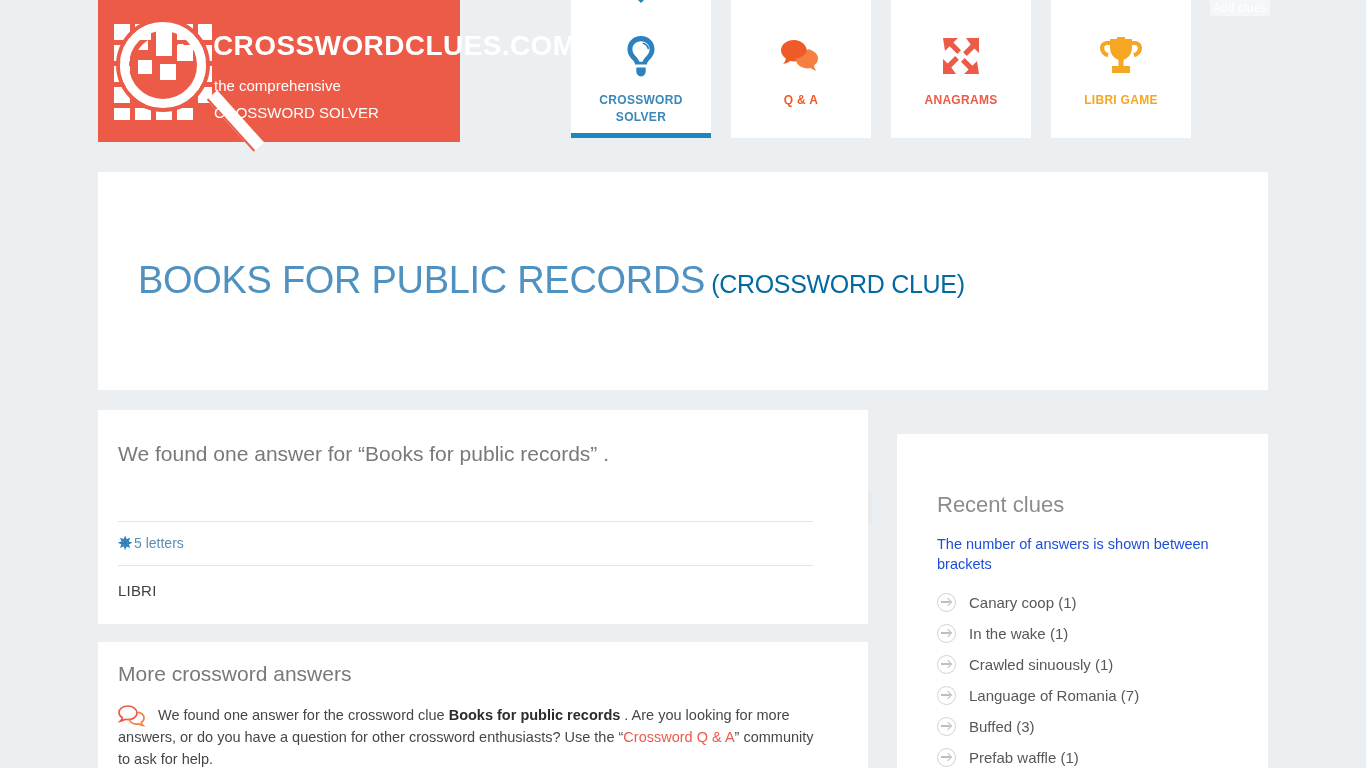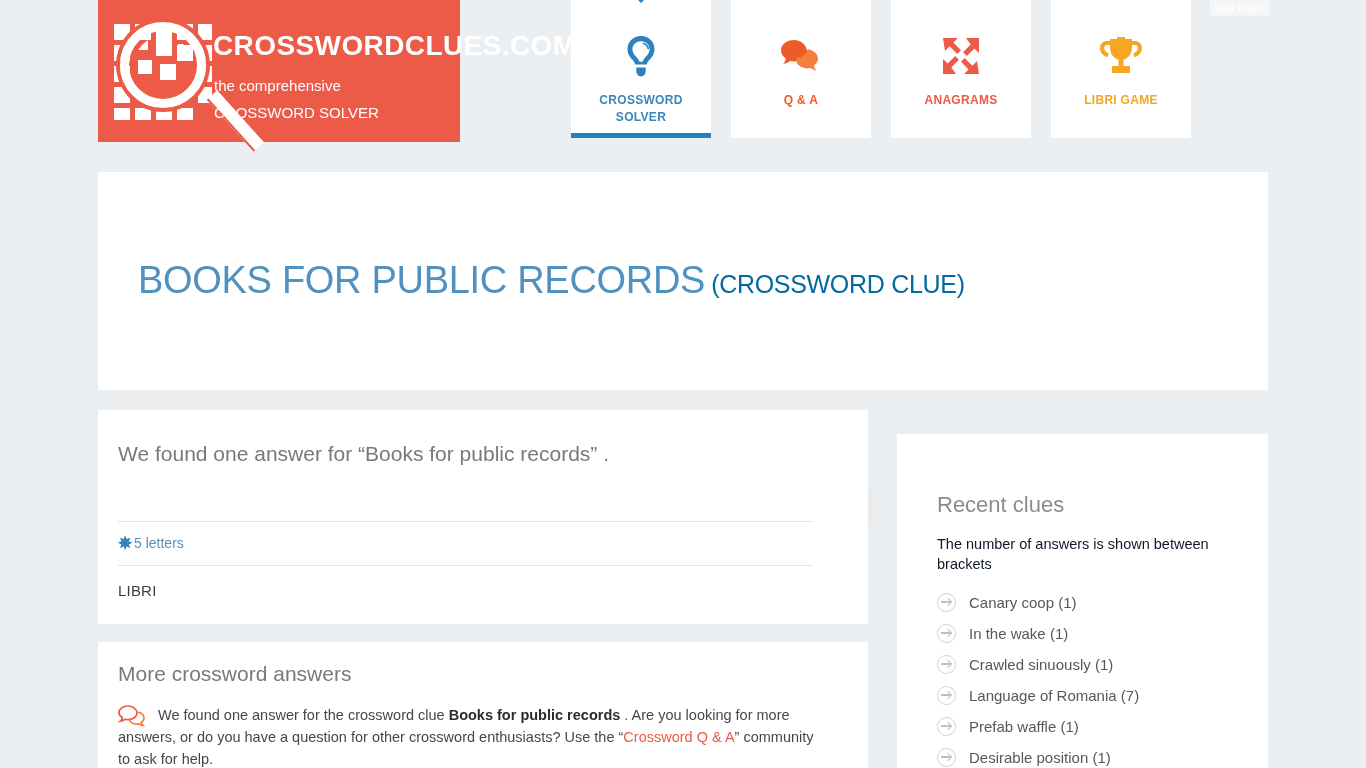--- a/index.html
+++ b/index.html
@@ -211,21 +211,21 @@
     background: #ffffff;
     overflow: hidden;
   }
   .side-title {
     position: absolute; left: 40px; top: 58px;
     font-size: 22px; color: #8a8d8f; font-weight: normal;
   }
   .side-sub {
     position: absolute; left: 40px; top: 100px;
     width: 300px;
-    font-size: 14.5px; color: #0f172a; line-height: 20px;
+    font-size: 14.5px; color: #1d4ed8; line-height: 20px;
   }
   .clue-list { position: absolute; left: 40px; top: 158px; width: 320px; }
   .clue-item {
     position: relative; height: 31px;
     font-size: 15px; color: #55585a;
     padding-left: 32px; line-height: 22px;
     cursor: pointer;
   }
   .arrow-ic {
     position: absolute; left: 0; top: 1px;
@@ -404,20 +404,24 @@
       </div>
       <div class="clue-item">
         <span class="arrow-ic"></span><span>Crawled sinuously</span>
         <span class="cnt">(1)</span>
       </div>
       <div class="clue-item">
         <span class="arrow-ic"></span><span>Language of Romania</span>
         <span class="cnt">(7)</span>
       </div>
       <div class="clue-item">
+        <span class="arrow-ic"></span><span>Buffed</span>
+        <span class="cnt">(3)</span>
+      </div>
+      <div class="clue-item">
         <span class="arrow-ic"></span><span>Prefab waffle</span>
         <span class="cnt">(1)</span>
       </div>
       <div class="clue-item">
         <span class="arrow-ic"></span><span>Desirable position</span>
         <span class="cnt">(1)</span>
       </div>
     </div>
   </div>
 

